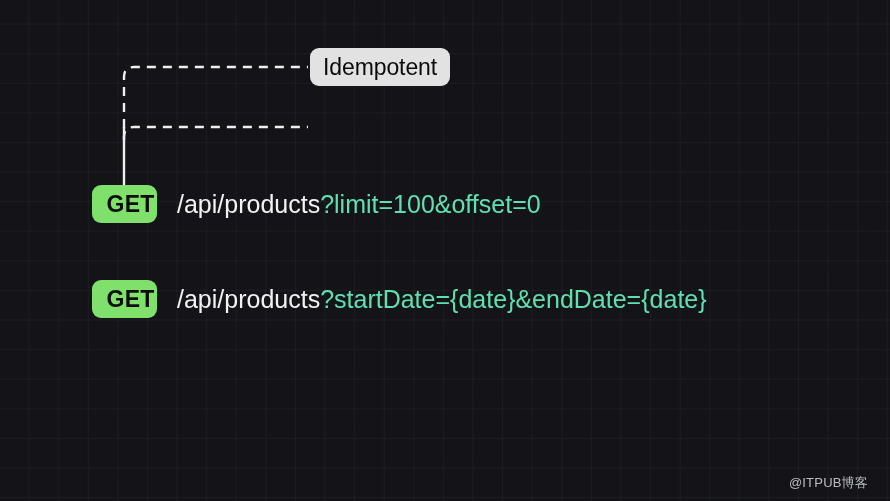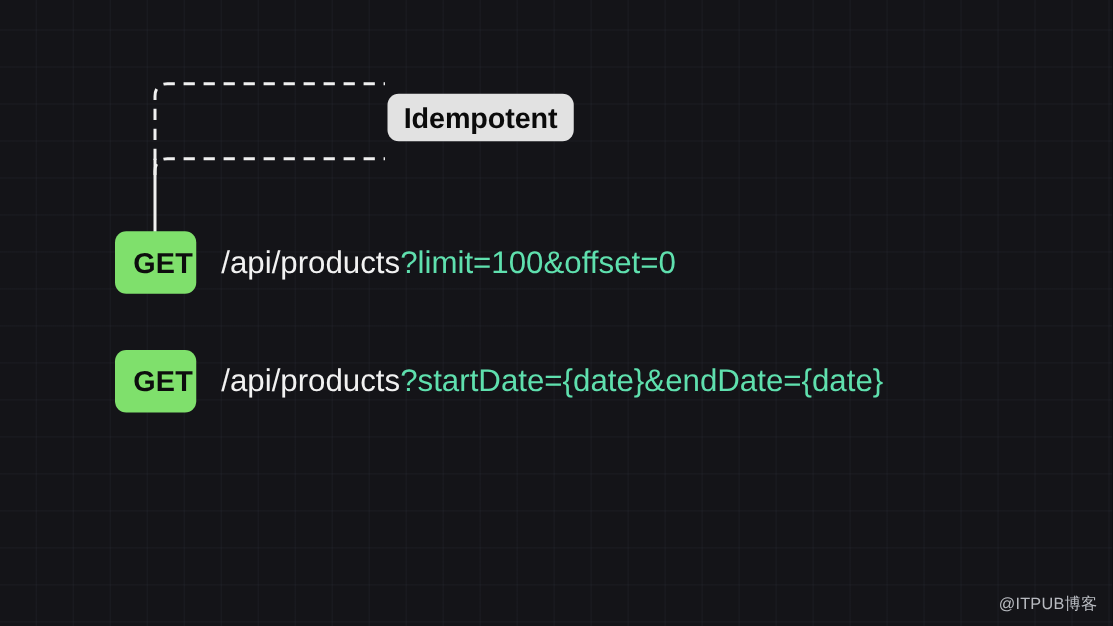--- a/index.html
+++ b/index.html
@@ -33,24 +33,23 @@
   }
 
   
   .callout {
     position: absolute;
     display: flex;
     align-items: center;
     box-sizing: border-box;
     border-radius: 9px;
     color: #0b0b0b;
-    font-weight: bold;
+    font-weight: normal;
     letter-spacing: -0.1px;
     white-space: nowrap;
-    margin-top: 27px;
   }
   .callout-idempotent {
     left: 310px;
     top: 48px;
     height: 38px;
     padding: 0 13px;
     background: #e2e2e2;
     font-size: 23px;
   }
   .callout-never {
@@ -71,21 +70,21 @@
   }
   .endpoint-1 { left: 92px; top: 185px; }
   .endpoint-2 { left: 92px; top: 280px; }
 
   .method-badge {
     display: flex;
     align-items: center;
     justify-content: center;
     box-sizing: border-box;
     width: 65px;
-    height: 50px;
+    height: 38px;
     border-radius: 9px;
     background: #7fe06c;
     color: #0d0d0d;
     font-size: 23px;
     font-weight: bold;
     letter-spacing: 0.2px;
     padding-left: 12px;
   }
 
   .url {
@@ -94,21 +93,21 @@
     line-height: 1;
     color: #f2f2f2;
     font-weight: normal;
   }
   .url .path { color: #f2f2f2; }
   .url .query { color: #5fe0ae; }
 
   
   .watermark {
     position: absolute;
-    right: 12px;
+    right: 22px;
     bottom: 9px;
     font-size: 13px;
     color: #cfd2d8;
     opacity: 0.88;
     letter-spacing: 0.2px;
   }
 </style>
 </head>
 <body>
 

